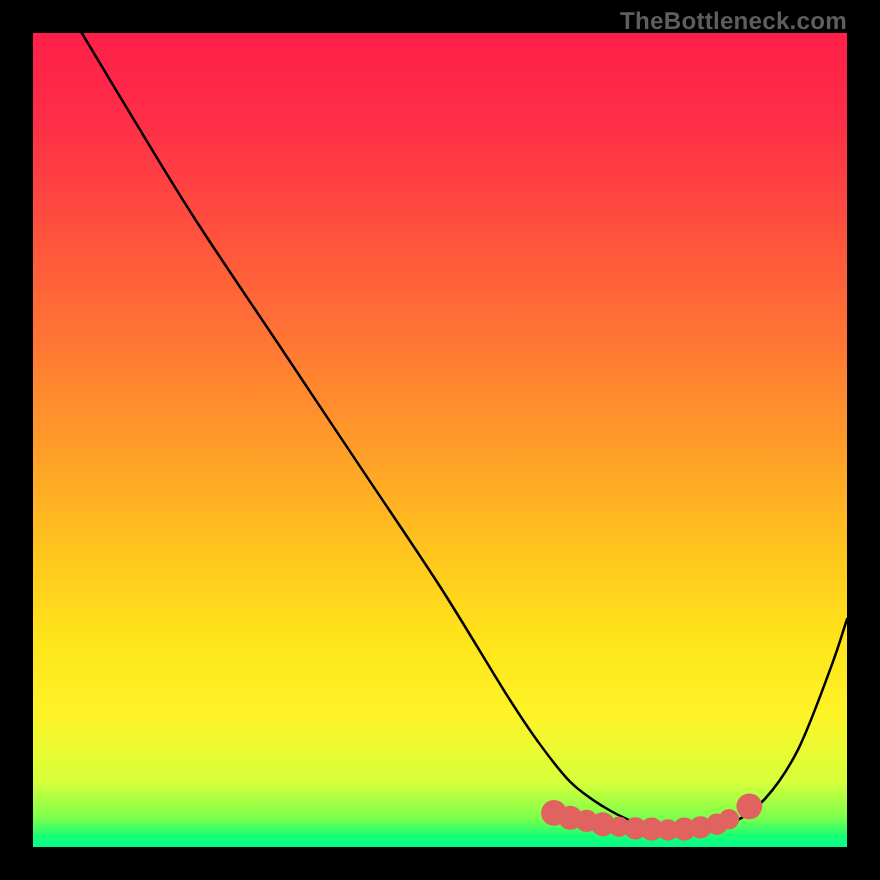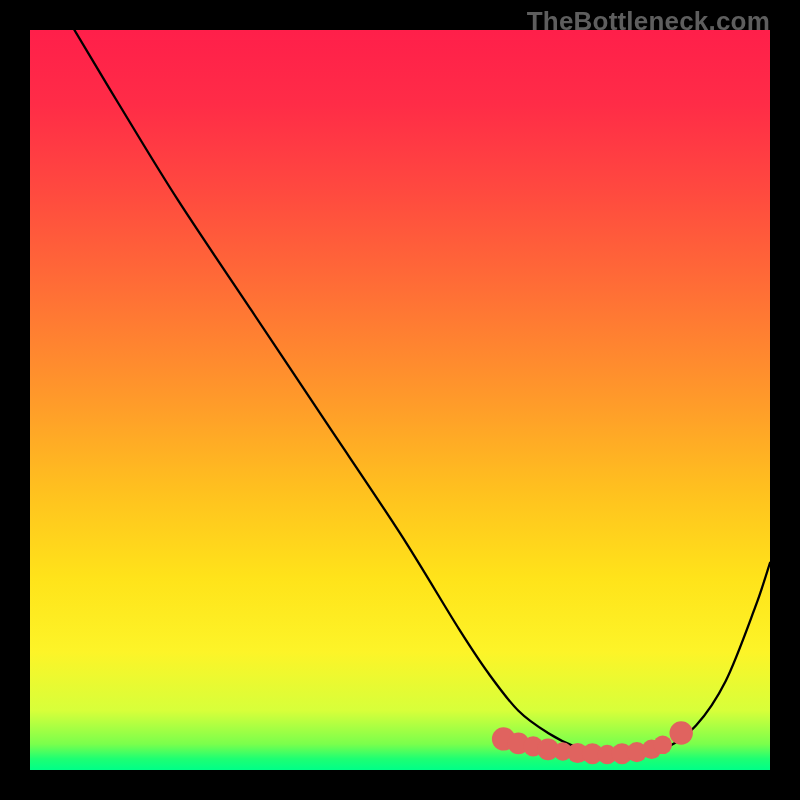--- a/index.html
+++ b/index.html
@@ -17,21 +17,21 @@
     top: 30px;
     width: 740px;
     height: 740px;
     background: #000;
   }
   .attribution {
     position: absolute;
     top: 6px;
     right: 30px;
     color: #5e5e5e;
-    font-size: 26px;
+    font-size: 22px;
     font-weight: 600;
     letter-spacing: 0.2px;
   }
   svg {
     display: block;
   }
 </style>
 </head>
 <body>
 

